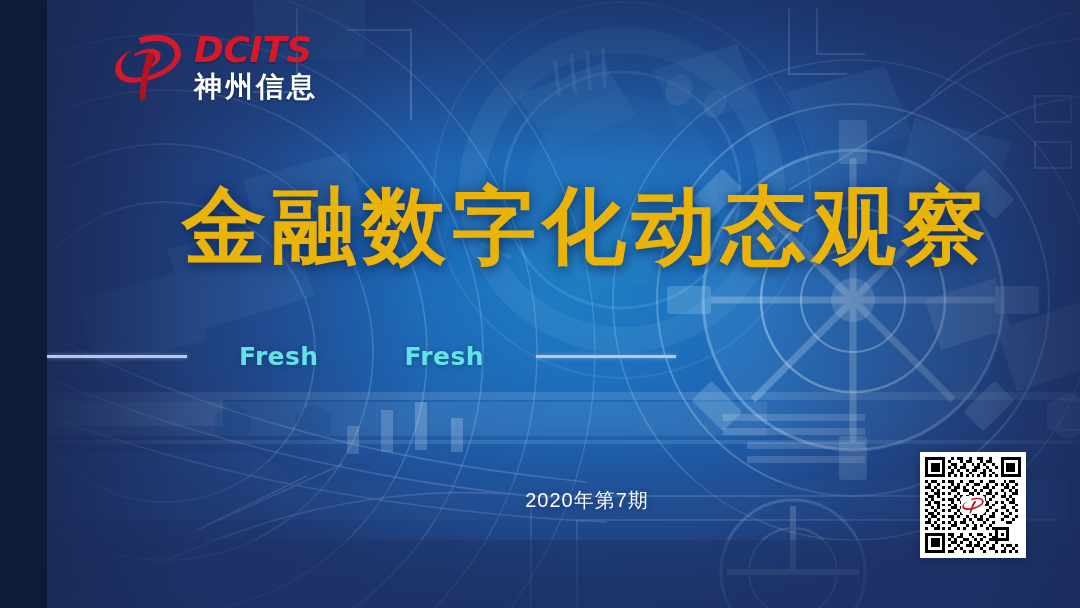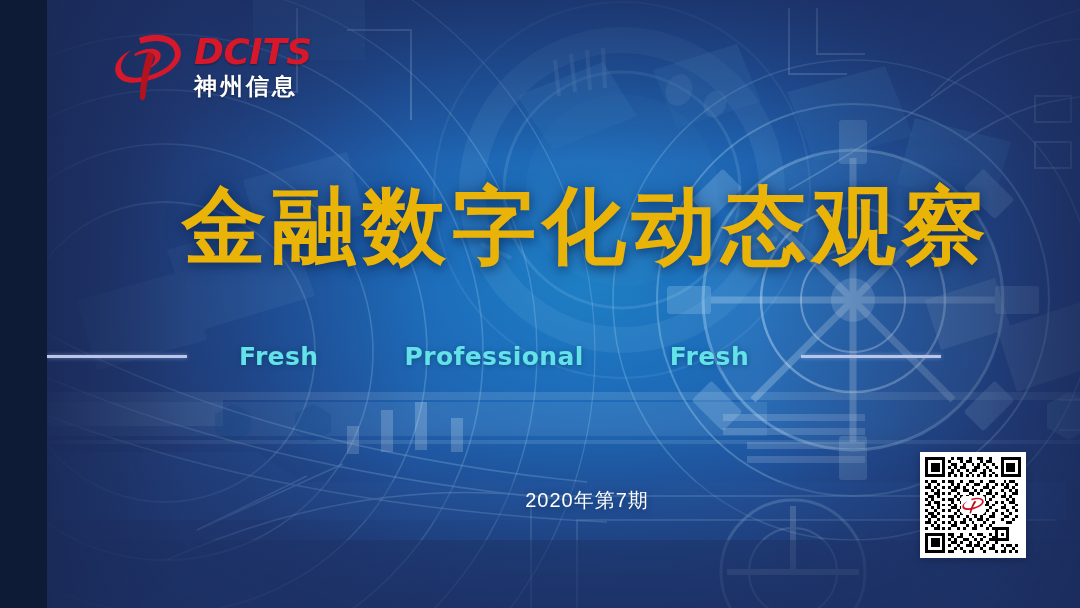--- a/index.html
+++ b/index.html
@@ -58,21 +58,21 @@
   .logo-latin {
     font-size: 36px;
     font-weight: bold;
     font-style: italic;
     color: #d7182a;
     letter-spacing: -0.5px;
     text-shadow: 0 1px 2px rgba(0,0,0,0.35);
     font-family: "DejaVu Sans", sans-serif;
   }
   .logo-cn {
-    font-size: 23px;
+    font-size: 28px;
     font-weight: bold;
     color: #ffffff;
     letter-spacing: 3px;
     margin-top: 5px;
     text-shadow: 0 1px 3px rgba(0,0,0,0.4);
   }
 
   
   .main-title {
     position: absolute;
@@ -361,21 +361,20 @@
       <span class="logo-cn">神州信息</span>
     </div>
   </div>
 
   <div class="main-title">金融数字化动态观察</div>
 
   <div class="tagline-row">
     <div class="rule rule-left"></div>
     <div class="tag-words">
       <span class="tag-word">Fresh</span>
-      <span class="tag-word">Professional</span>
       <span class="tag-word">Fresh</span>
     </div>
     <div class="rule rule-right"></div>
   </div>
 
   <div class="issue-line">2020年第7期</div>
 
   <div class="qr-box">
     <div class="qr-canvas">
       <svg viewBox="0 0 33 33" shape-rendering="crispEdges">

